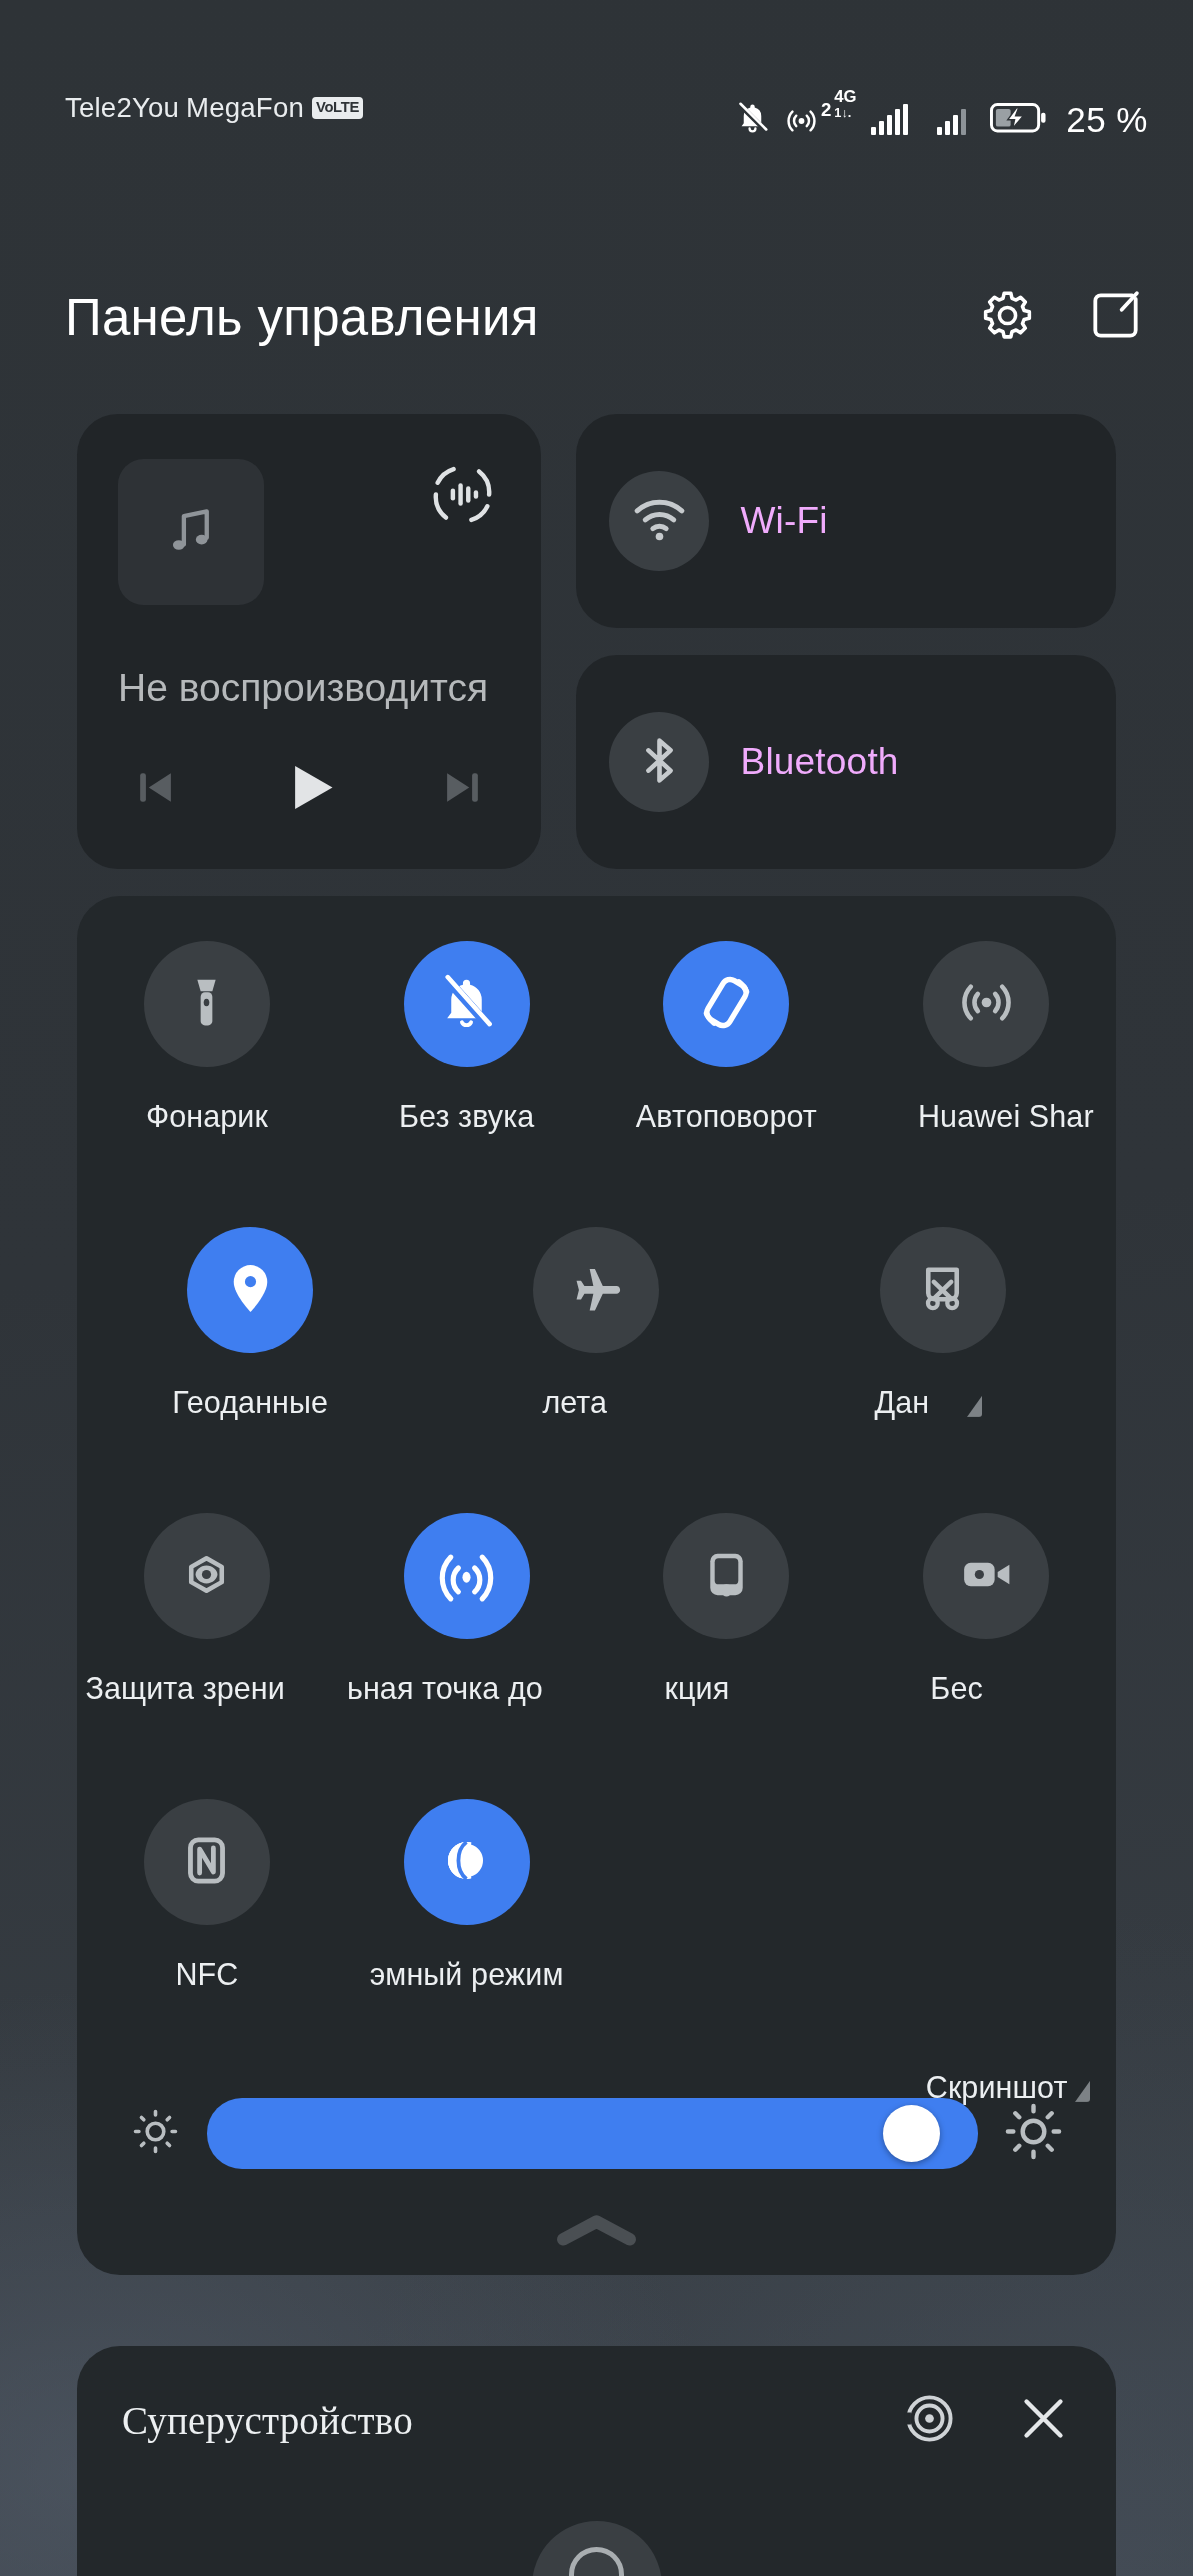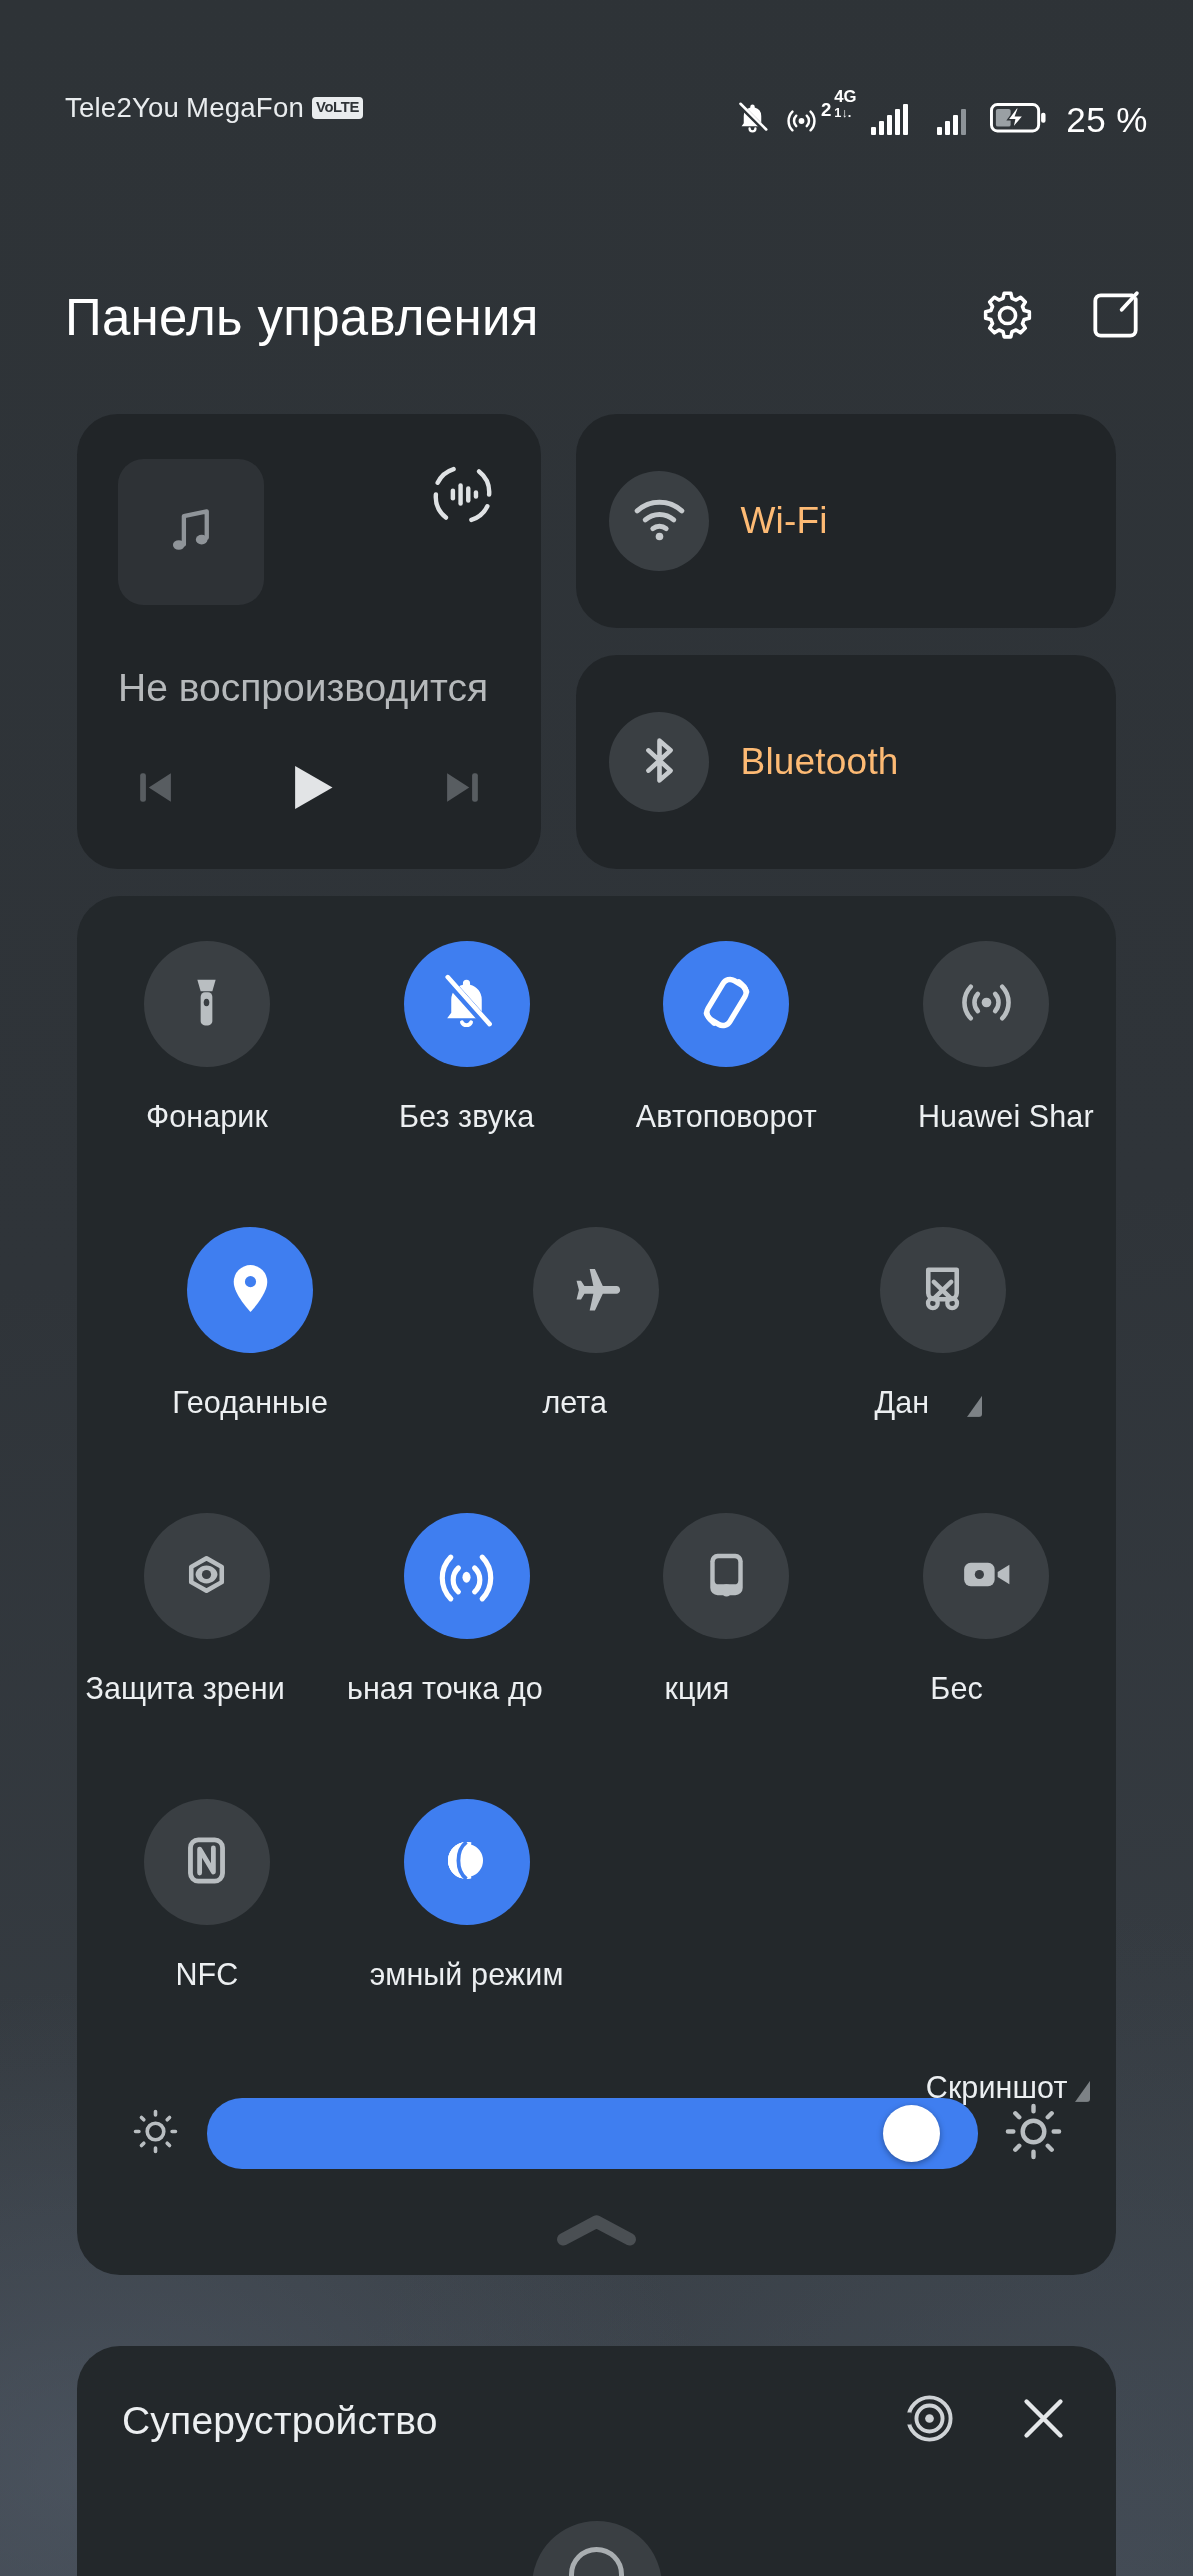--- a/index.html
+++ b/index.html
@@ -98,21 +98,21 @@
   }
   .right-tiles { flex: 1; display: flex; flex-direction: column; gap: 27.6px; }
   .tile {
     flex: 1; background: #212528; border-radius: 41px;
     display: flex; align-items: center; padding-left: 33px; gap: 31.5px;
   }
   .tile-circle {
     width: 100px; height: 100px; border-radius: 50%; background: #3a3f43;
     display: flex; align-items: center; justify-content: center; flex: none;
   }
-  .tile-label { color: #fdba74; font-size: 37px; letter-spacing: 0.2px; }
+  .tile-label { color: #f0abfc; font-size: 37px; letter-spacing: 0.2px; }
 
   
   #toggles-panel {
     position: absolute; top: 896px; left: 77px; right: 77px; height: 1379px;
     background: #23282b; border-radius: 43px; overflow: hidden;
   }
   #toggles-grid {
     position: absolute; top: 45px; left: 0; right: 0;
   }
   .t-row {
@@ -167,21 +167,21 @@
     position: absolute; left: 0; right: 0; bottom: 25.6px;
     display: flex; justify-content: center;
   }
 
   
   #superdevice {
     position: absolute; top: 2346px; left: 77px; right: 77px; height: 276px;
     background: #23282b; border-radius: 43px; overflow: hidden;
     padding: 45px 45px 0 45px;
   }
-  #sd-head { display: flex; align-items: center; justify-content: space-between; }
+  #sd-head { display: flex; align-items: center; justify-content: space-between; font-family: Liberation Serif, serif; }
   #sd-title { color: #eceff1; font-size: 39px; letter-spacing: 0.2px; }
   .sd-actions { display: flex; align-items: center; gap: 59px; }
   #sd-device {
     position: absolute; left: 50%; transform: translateX(-50%);
     top: 175px; width: 130px; height: 130px; border-radius: 50%;
     background: #3a3f43; display: flex; align-items: flex-start;
     justify-content: center; padding-top: 25.6px;
   }
   .ring {
     width: 55px; height: 55px; border-radius: 50%;

